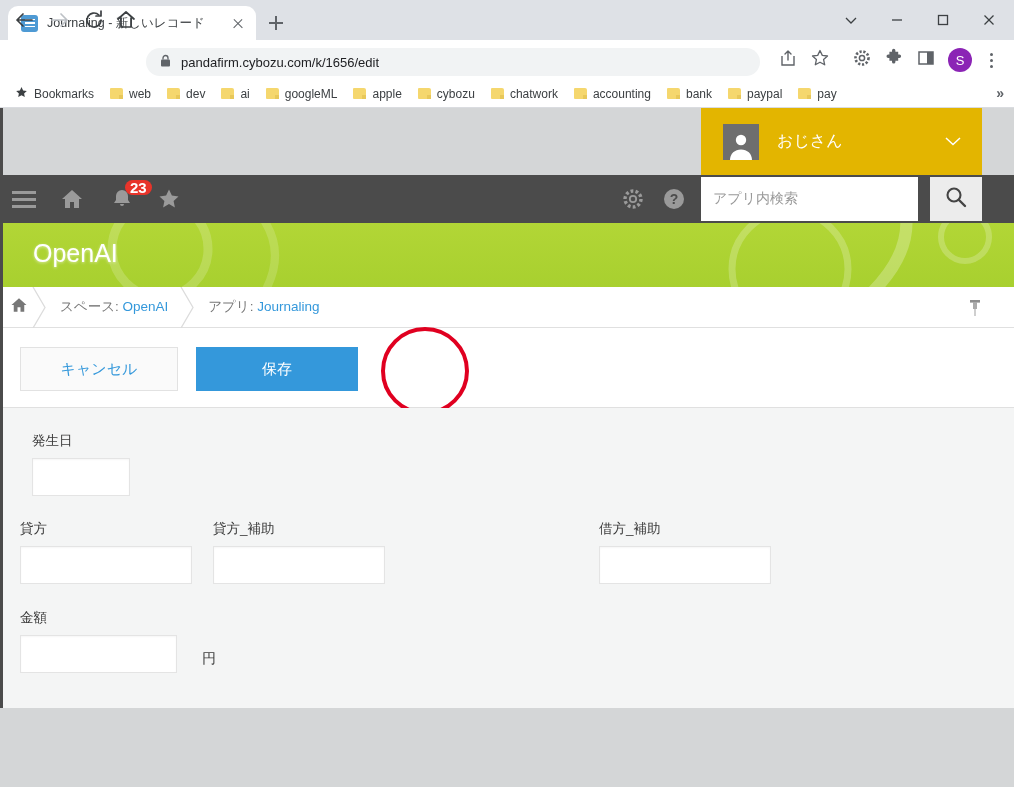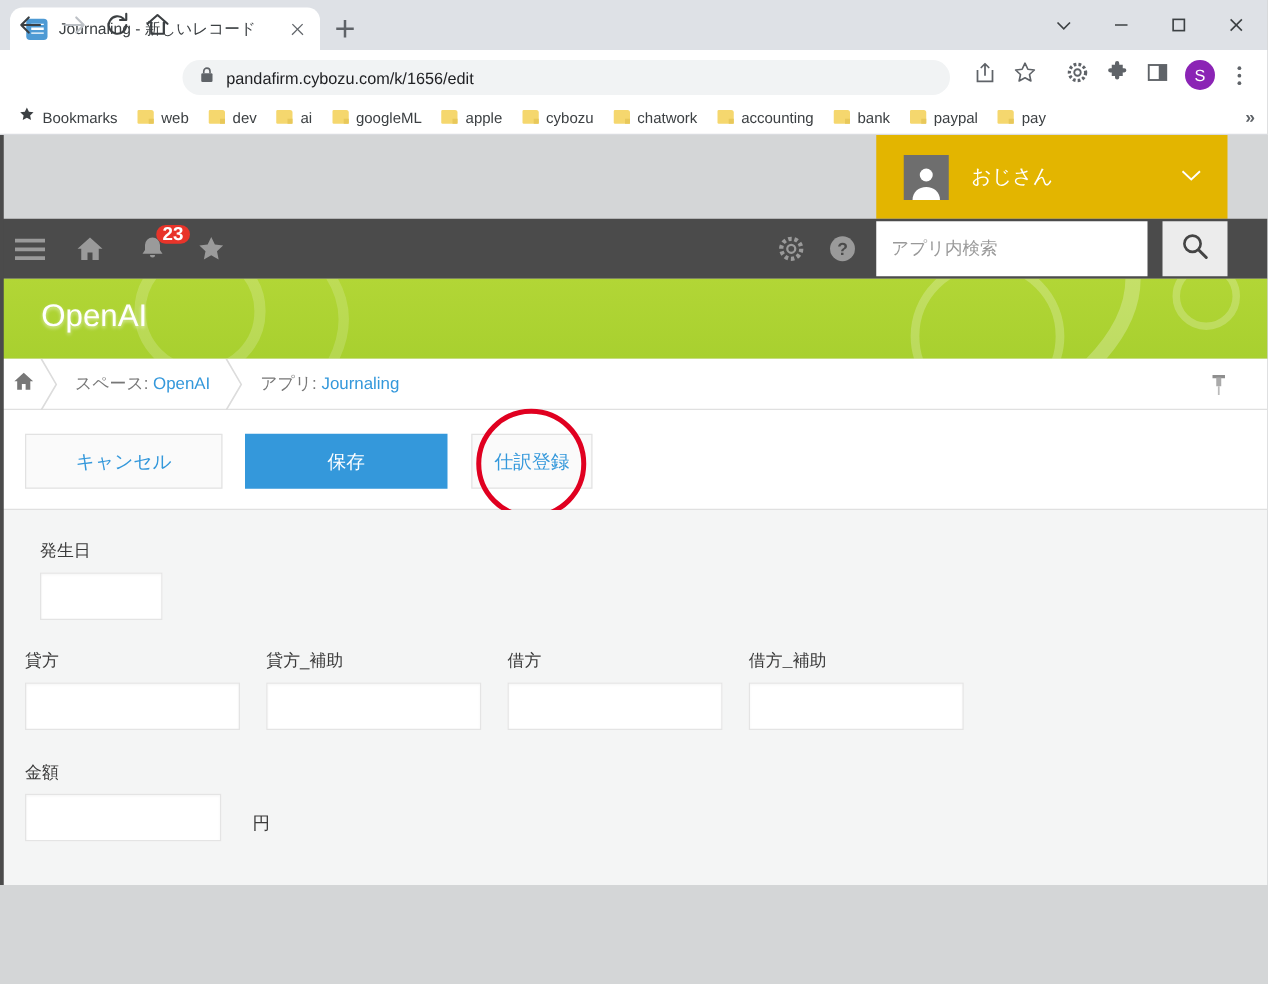--- a/index.html
+++ b/index.html
@@ -471,43 +471,38 @@
           <rect x="4" y="2" width="10" height="2.6" fill="#8e8e8e"></rect>
           <rect x="7" y="4" width="4" height="7" fill="#aaa"></rect>
           <rect x="8.3" y="11" width="1.4" height="7" fill="#bbb"></rect>
         </svg>
     </span>
   </div>
 
   <div class="k-actions"></div>
   <div class="btn btn-cancel">キャンセル</div>
   <div class="btn btn-save">保存</div>
-  <div class="btn btn-extra">仕訳登録</div>
   <div class="annot-circle"></div>
 
   <div class="k-form">
 
     <div class="field" style="left:32px; top:24px;">
       <div class="field-label">発生日</div>
       <div class="field-input" style="width:98px"></div>
     </div>
 
     <div class="field" style="left:20px; top:112px;">
       <div class="field-label">貸方</div>
       <div class="field-input" style="width:172px"></div>
     </div>
     <div class="field" style="left:213px; top:112px;">
       <div class="field-label">貸方_補助</div>
       <div class="field-input" style="width:172px"></div>
     </div>
-    <div class="field" style="left:406px; top:112px;">
-      <div class="field-label">借方</div>
-      <div class="field-input" style="width:172px"></div>
-    </div>
-    <div class="field" style="left:599px; top:112px;font-family:Liberation Mono, monospace;">
+    <div class="field" style="left:599px; top:112px;">
       <div class="field-label">借方_補助</div>
       <div class="field-input" style="width:172px"></div>
     </div>
 
     <div class="field" style="left:20px; top:201px;">
       <div class="field-label">金額</div>
       <div class="field-input" style="width:157px"></div>
       <span class="unit">円</span>
     </div>
   </div>

